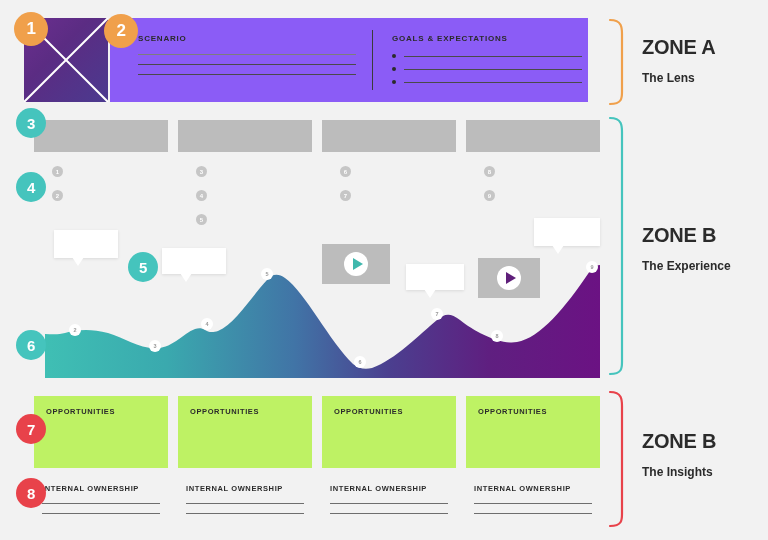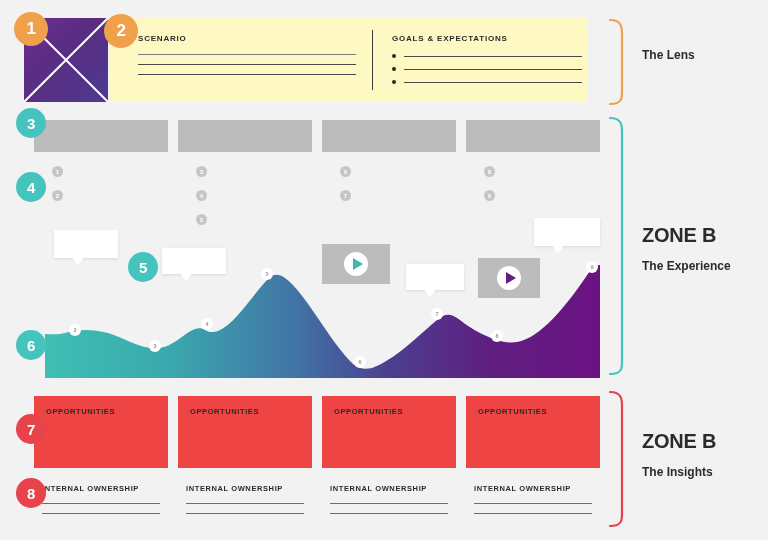--- a/index.html
+++ b/index.html
@@ -25,21 +25,21 @@
   .badge-lg { width: 34px; height: 34px; font-size: 17px; }
   .badge-sm { width: 30px; height: 30px; font-size: 15px; }
   .badge-orange { background: #f0a04b; }
   .badge-teal   { background: #45c4bd; }
   .badge-red    { background: #e8424a; }
 
   
   .zoneA-card {
     position: absolute; left: 110px; top: 18px;
     width: 478px; height: 84px;
-    background: #fef9c3;
+    background: #8b5cf6;
     z-index: 5;
   }
   .img-placeholder {
     position: absolute; left: 24px; top: 18px;
     width: 84px; height: 84px;
     background: linear-gradient(135deg, #6b2f8f 0%, #5b2c83 40%, #4b3a8f 100%);
     z-index: 10;
     overflow: hidden;
   }
   .img-placeholder svg { display: block; }
@@ -125,21 +125,21 @@
     border-top: 6px solid transparent;
     border-bottom: 6px solid transparent;
     margin-left: 3px;
   }
   .play-teal i { border-left: 10px solid #3fb8ad; }
   .play-purple i { border-left: 10px solid #5f1f7a; }
 
   
   .opp-card {
     position: absolute; top: 396px;
-    height: 72px; background: #ef4444;
+    height: 72px; background: #bef264;
   }
   .opp-title {
     font-size: 7.5px; font-weight: bold; color: #2b2b2b;
     letter-spacing: 0.6px; padding: 11px 0 0 12px;
   }
   .own-block { position: absolute; top: 484px; }
   .own-title {
     font-size: 7.5px; font-weight: bold; color: #2b2b2b;
     letter-spacing: 0.6px; margin-bottom: 10px;
   }
@@ -354,20 +354,21 @@
     <div class="ln"></div>
   </div>
 
   <div class="badge badge-sm badge-red" style="left:16px; top:414px;">7</div>
   <div class="badge badge-sm badge-red" style="left:16px; top:478px;">8</div>
 
   <svg class="bracket" style="left:608px; top:18px;" width="22" height="88">
     <path d="M2,2 C14,2 14,10 14,16 L14,74 C14,80 14,86 2,86" fill="none" stroke="#f0a04b" stroke-width="2.2" stroke-linecap="round"></path>
   </svg>
   <div class="zone-label" style="left:642px; top:36px;">
+    <div class="zone-title">ZONE A</div>
     <div class="zone-sub">The Lens</div>
   </div>
 
   <svg class="bracket" style="left:608px; top:116px;" width="22" height="262">
     <path d="M2,2 C14,2 14,10 14,16 L14,246 C14,252 14,258 2,258" fill="none" stroke="#45c4bd" stroke-width="2.2" stroke-linecap="round"></path>
   </svg>
   <div class="zone-label" style="left:642px; top:224px;">
     <div class="zone-title">ZONE B</div>
     <div class="zone-sub">The Experience</div>
   </div>

